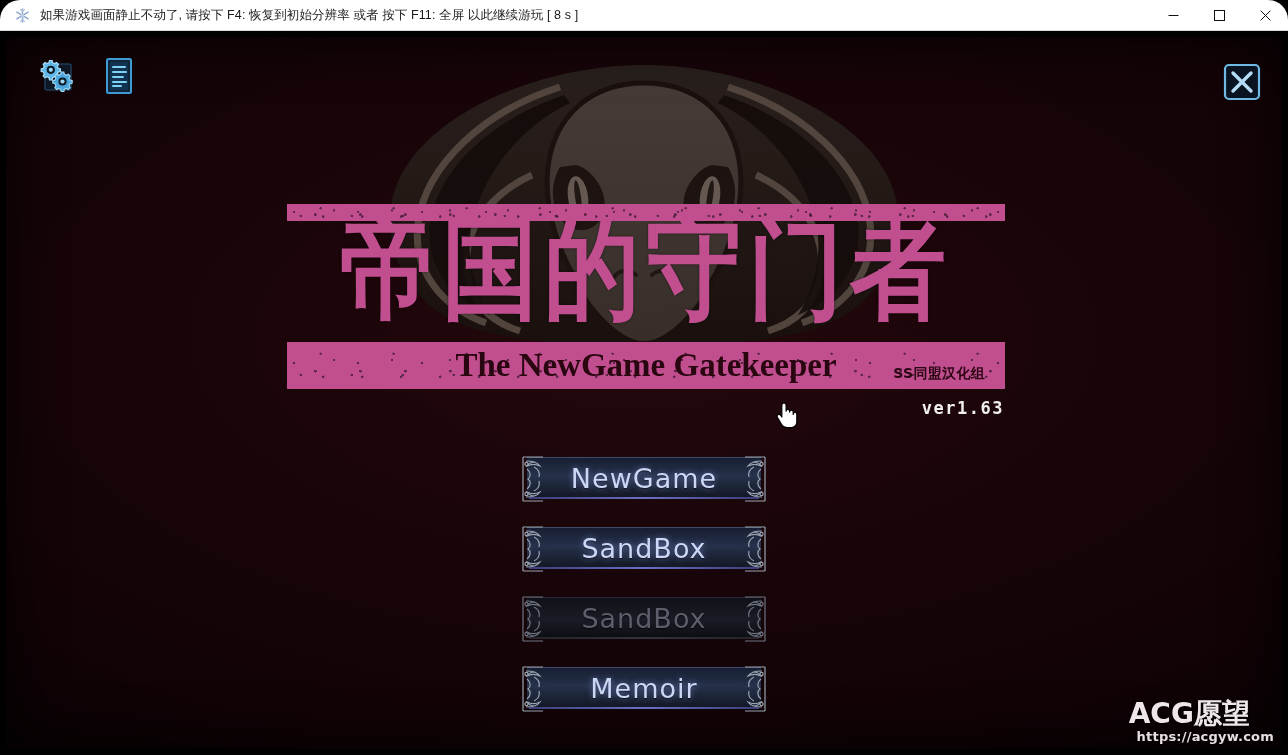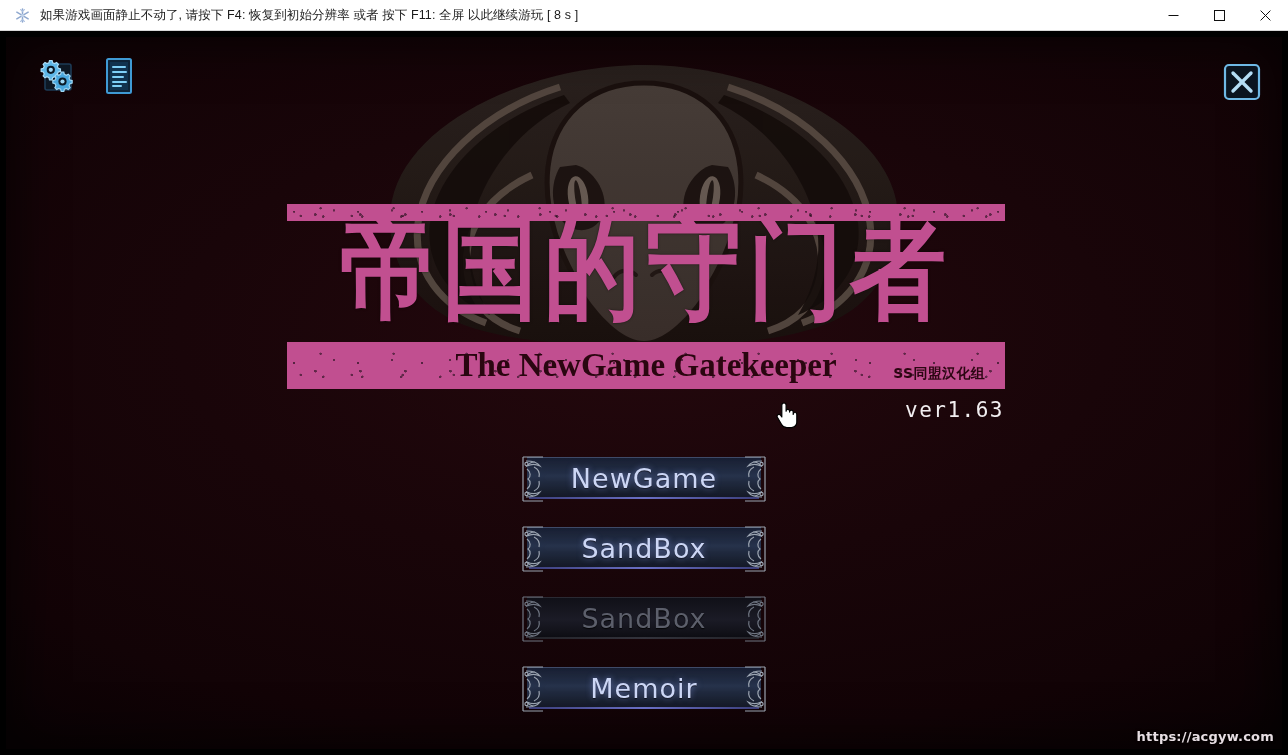--- a/index.html
+++ b/index.html
@@ -14,20 +14,21 @@
     font-family: "Liberation Sans", sans-serif;
   }
 
   
   #window {
     position: relative;
     width: 1288px;
     height: 755px;
     background: #000000;
     overflow: hidden;
+    border-radius: 20px;
   }
 
   
   #titlebar {
     position: absolute;
     top: 0; left: 0;
     width: 1288px;
     height: 31px;
     background: #ffffff;
     border-bottom: 1px solid #d8d8d8;
@@ -203,25 +204,26 @@
     letter-spacing: 0.3px;
     white-space: nowrap;
   }
 
   
   #version {
     position: absolute;
     right: 284px;
     top: 367px;
     font-family: "DejaVu Sans Mono", monospace;
-    font-size: 21px;
+    font-size: 17px;
     letter-spacing: 1.5px;
     color: #f1eef0;
     z-index: 5;
     white-space: nowrap;
+    font-weight: bold;
   }
 
   
   #cursor {
     position: absolute;
     left: 776px;
     top: 370px;
     width: 24px;
     height: 32px;
     z-index: 9;
@@ -620,17 +622,18 @@
                C 3.9 13.2 2.6 13 1.8 13.7 C 1 14.4 0.9 15.6 1.5 16.5
                L5.6 23.5 C 6.6 25.4 8.6 26.6 10.8 26.6 L15.4 26.6
                C 18.4 26.6 20.8 24.2 20.8 21.2 L20.8 13.4
                C 20.8 12.3 20 11.5 19 11.5 C 18 11.5 17.2 12.3 17.2 13.4
                L17.2 11.1 C 17.2 10 16.4 9.2 15.4 9.2 C 14.4 9.2 13.6 10 13.6 11.1
                L13.6 10.2 C 13.6 9.1 12.8 8.3 11.8 8.3 C 10.8 8.3 10.1 9.1 10.1 10.2
                L10.1 4.3 C 10.1 3 9.4 2 8 2 Z" fill="#ffffff" stroke="#000000" stroke-width="1.2" stroke-linejoin="round"></path>
     </svg>
 
     <div id="watermark">
+      <div id="wm-main">ACG愿望</div>
       <div id="wm-url">https://acgyw.com</div>
     </div>
 
   </div>
 </div>
 
 </body></html>

